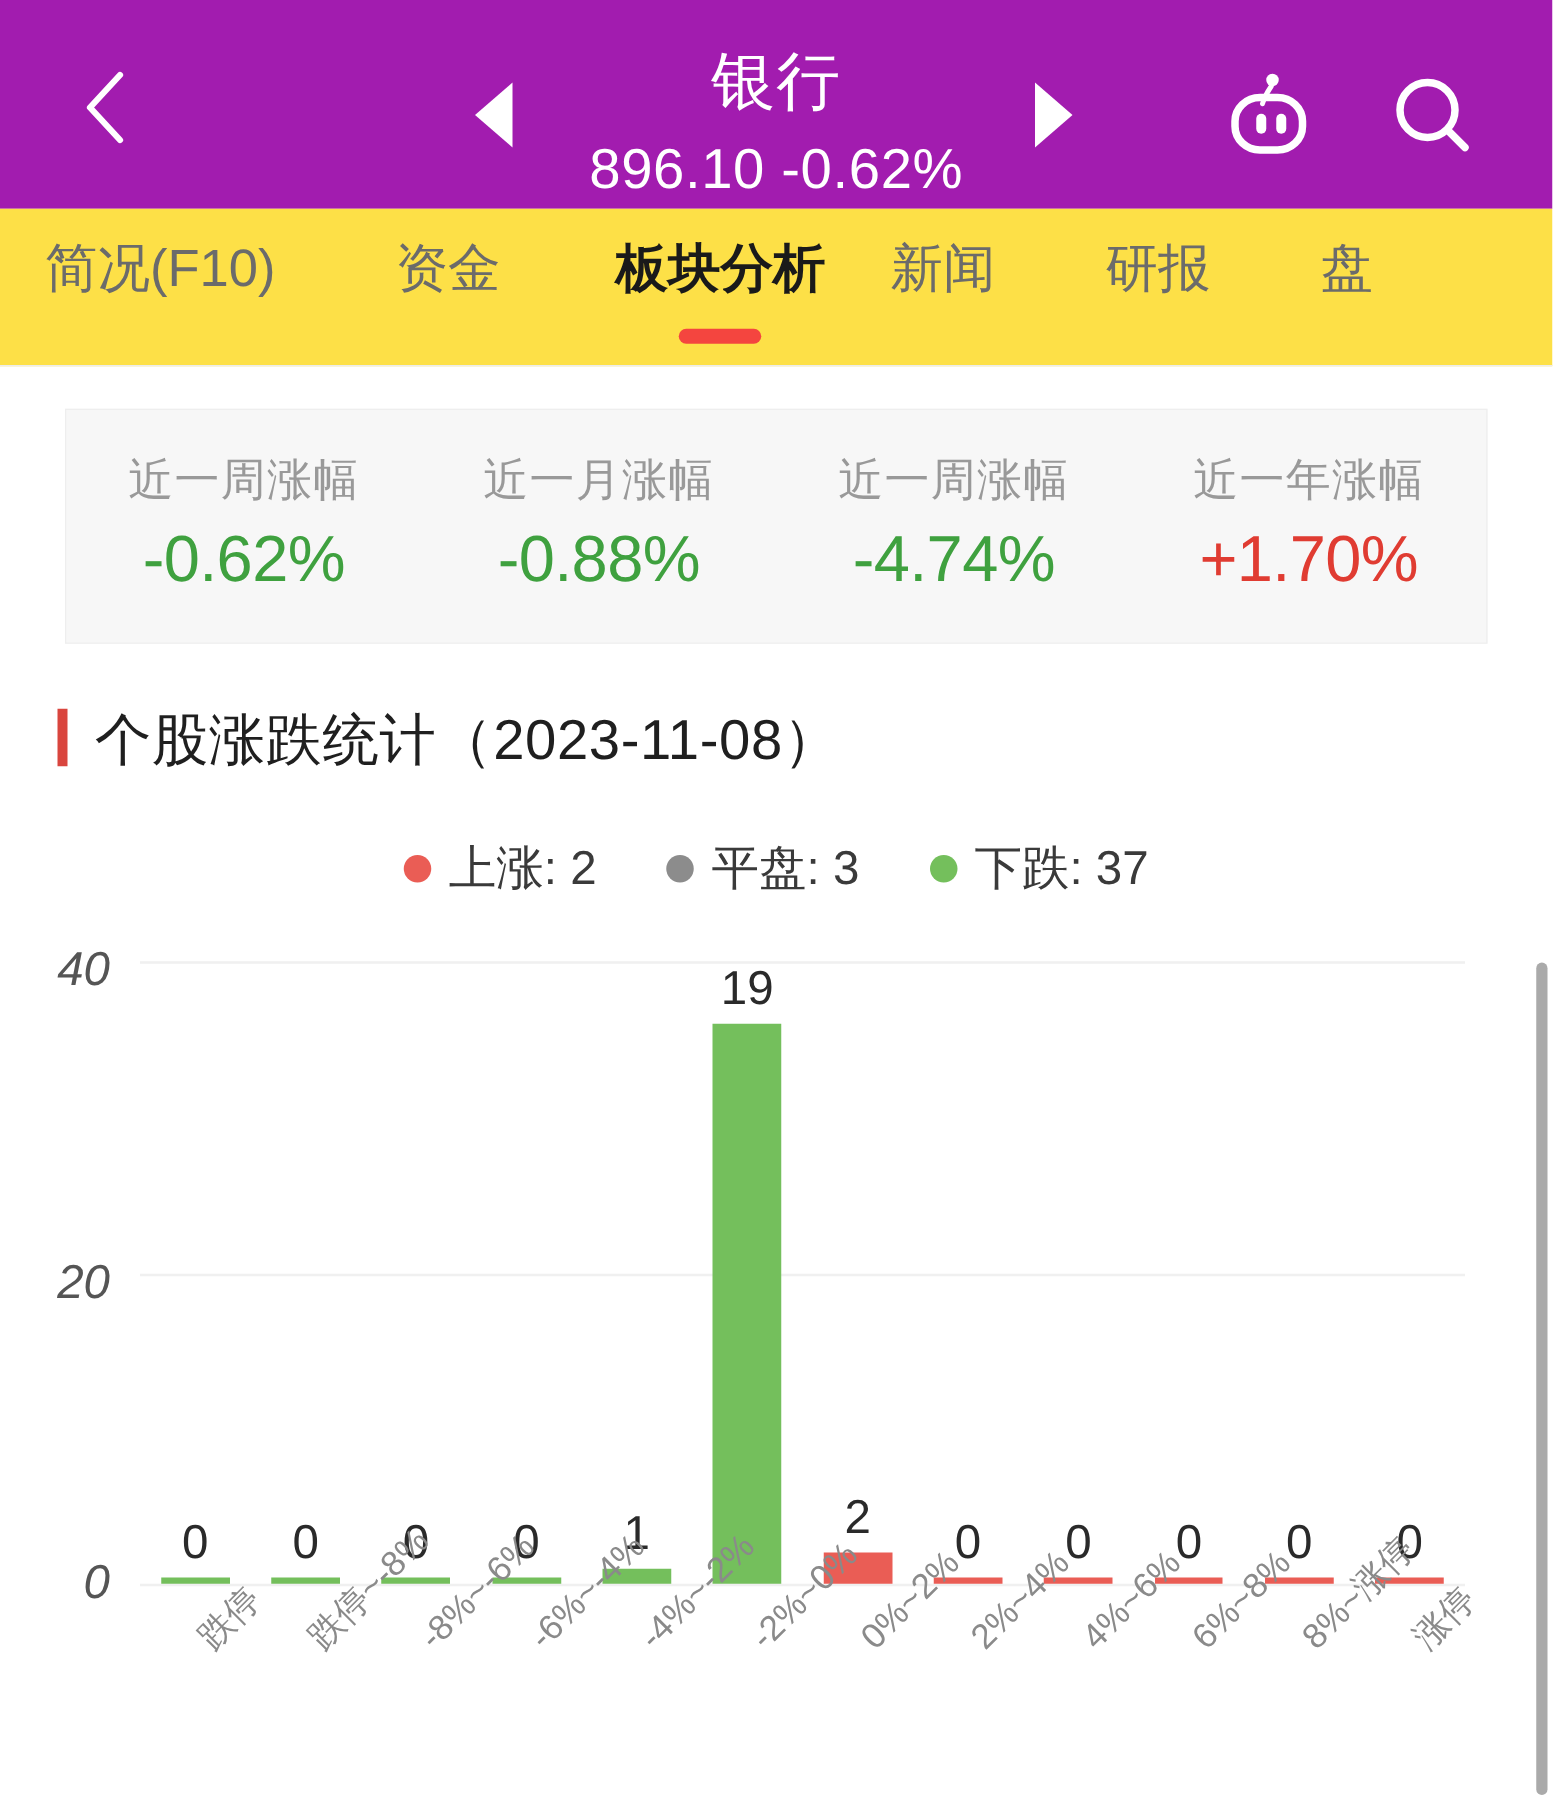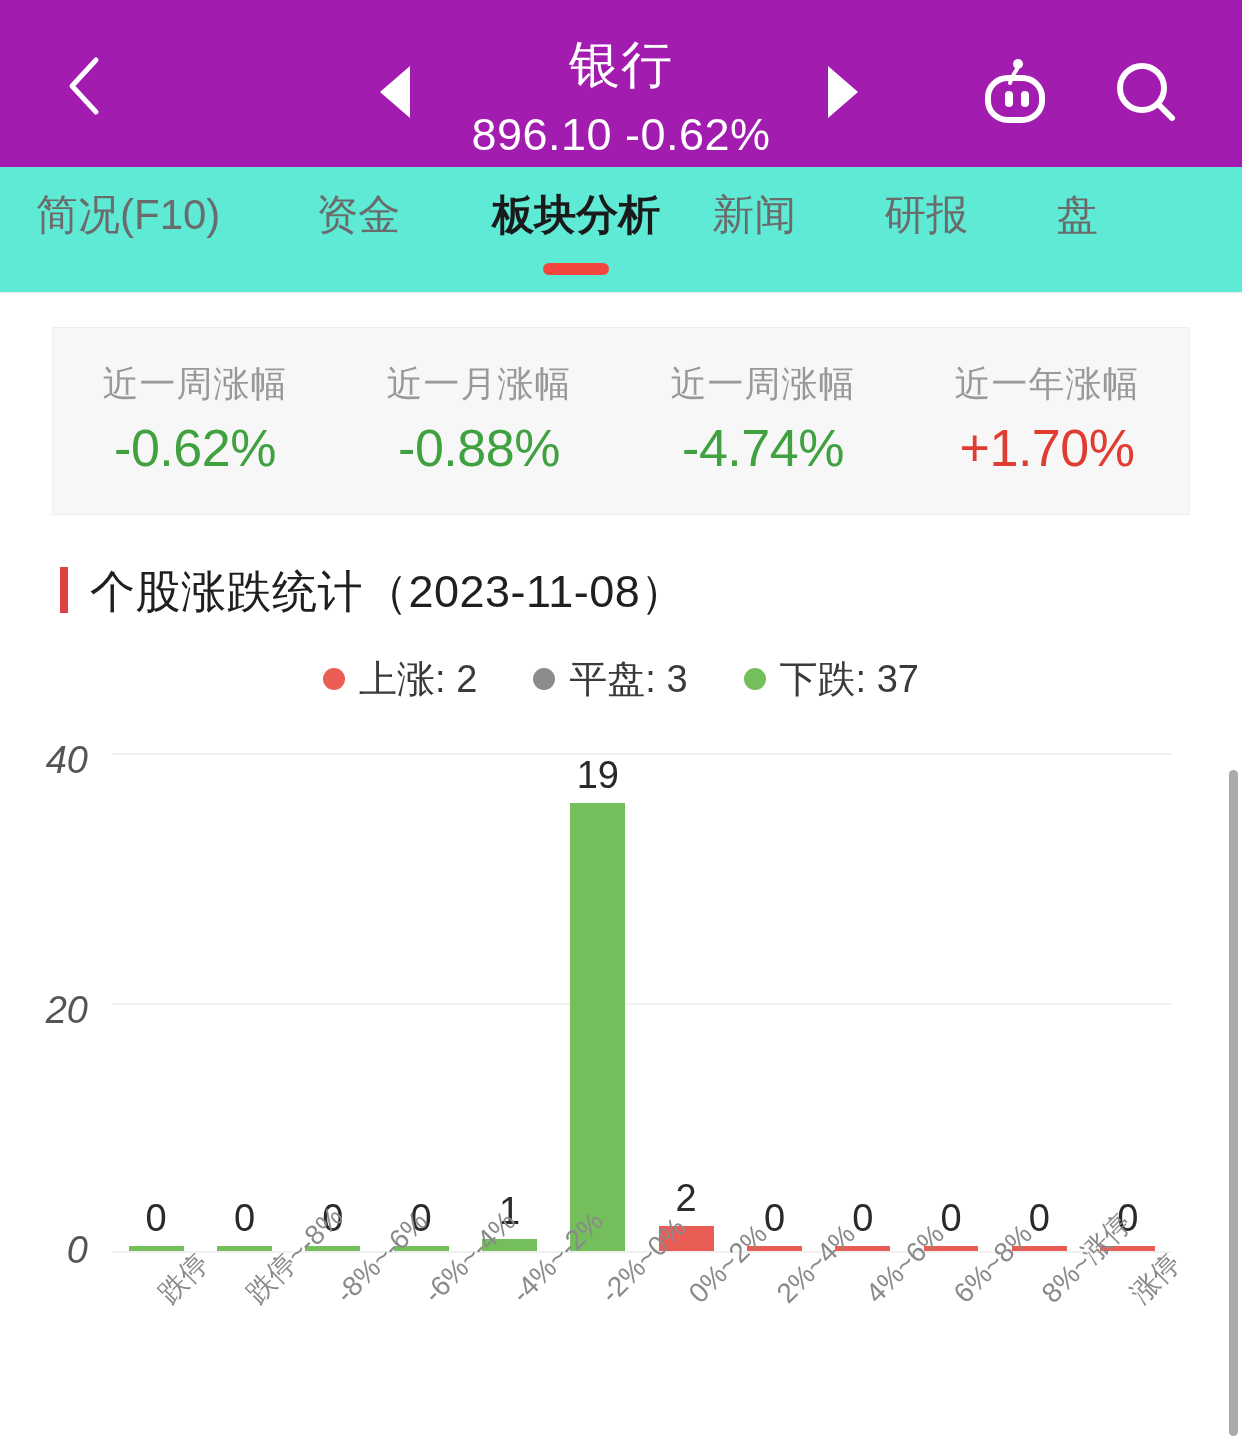--- a/index.html
+++ b/index.html
@@ -64,21 +64,21 @@
   }
   .search-btn {
     position: absolute; left: 1108px; top: 58px;
     width: 76px; height: 70px;
   }
 
   
   .tabs {
     position: relative;
     width: 1242px; height: 126px;
-    background: #5eead4;
+    background: #fde047;
     border-bottom: 1px solid #ececec;
     display: flex; align-items: flex-start;
     padding-top: 20px;
     overflow: hidden;
   }
   .tab {
     position: relative;
     color: #6b6b6b; font-size: 42px;
     white-space: nowrap;
     flex: 0 0 auto;
@@ -118,37 +118,37 @@
   .stat-value {
     font-size: 52px; line-height: 64px;
     margin-top: 10px; letter-spacing: -0.5px;
   }
   .green { color: #3fa13f; }
   .red   { color: #e03c32; }
 
   
   .sec-title-row {
     display: flex; 
-    padding: 52px 0 0 60px;
+    padding: 52px 0 0 46px;
   }
   .sec-bar {
     width: 8px; height: 46px;
     background: #d9453e;
     margin-right: 22px;
   }
   .sec-title {
     color: #1f1f1f; font-size: 45px; line-height: 50px;
     letter-spacing: 0.5px;
   }
 
   
   .legend {
     display: flex; align-items: center; justify-content: center;
     gap: 56px;
-    margin-top: 40px;
+    margin-top: 56px;
   }
   .legend-item { display: flex; align-items: center; gap: 14px; }
   .legend-dot { width: 22px; height: 22px; border-radius: 50%; display: block; }
   .legend-text { font-size: 38px; color: #3a3a3a; line-height: 44px; }
 
   
   .chart {
     position: relative;
     width: 1242px; height: 560px;
     margin-top: 18px;

